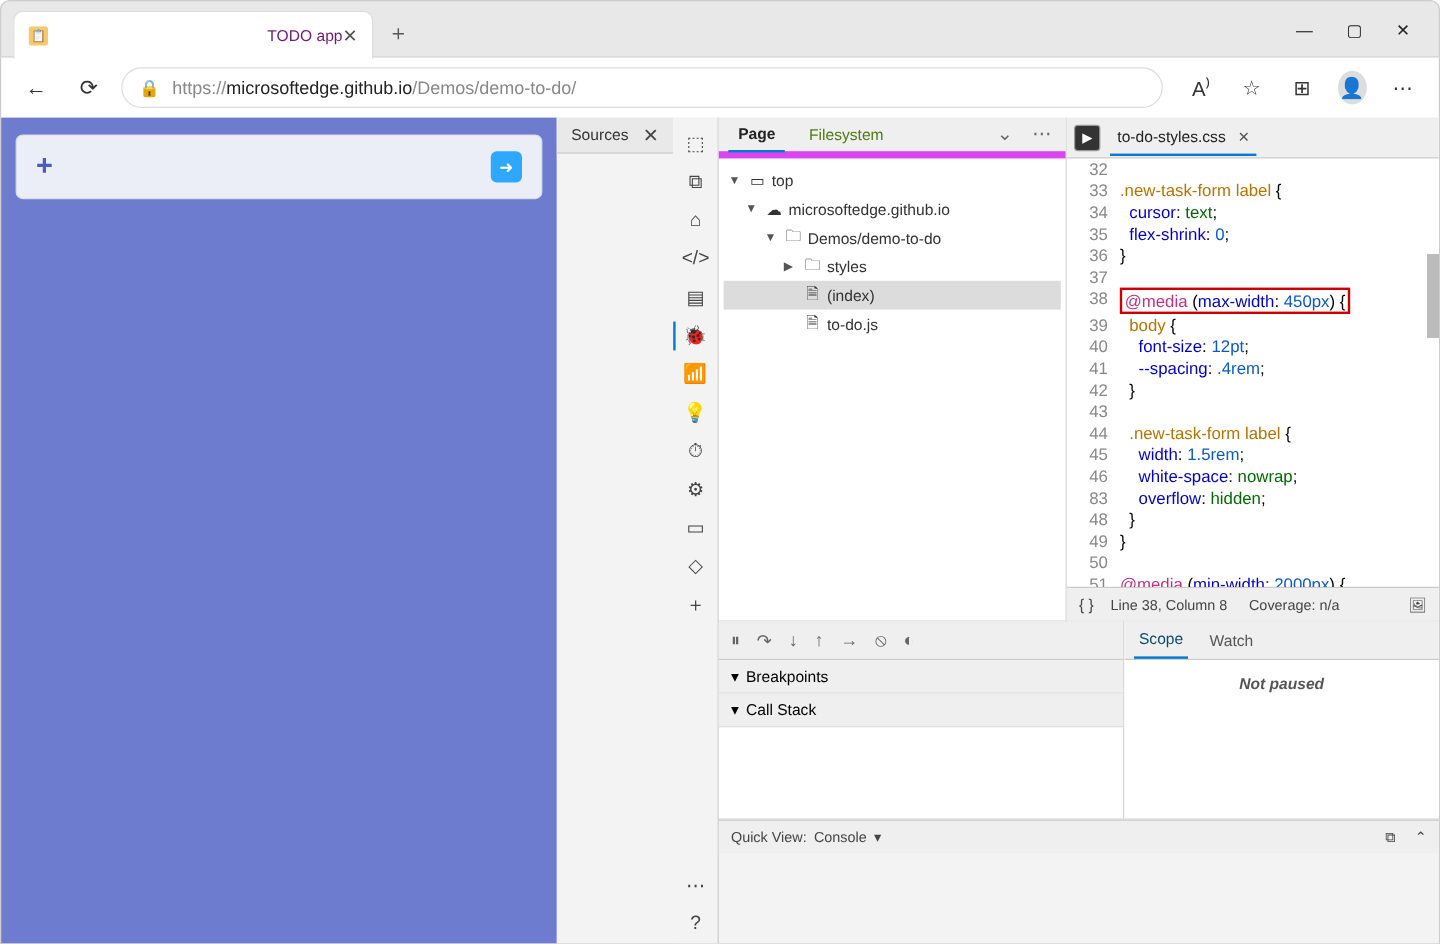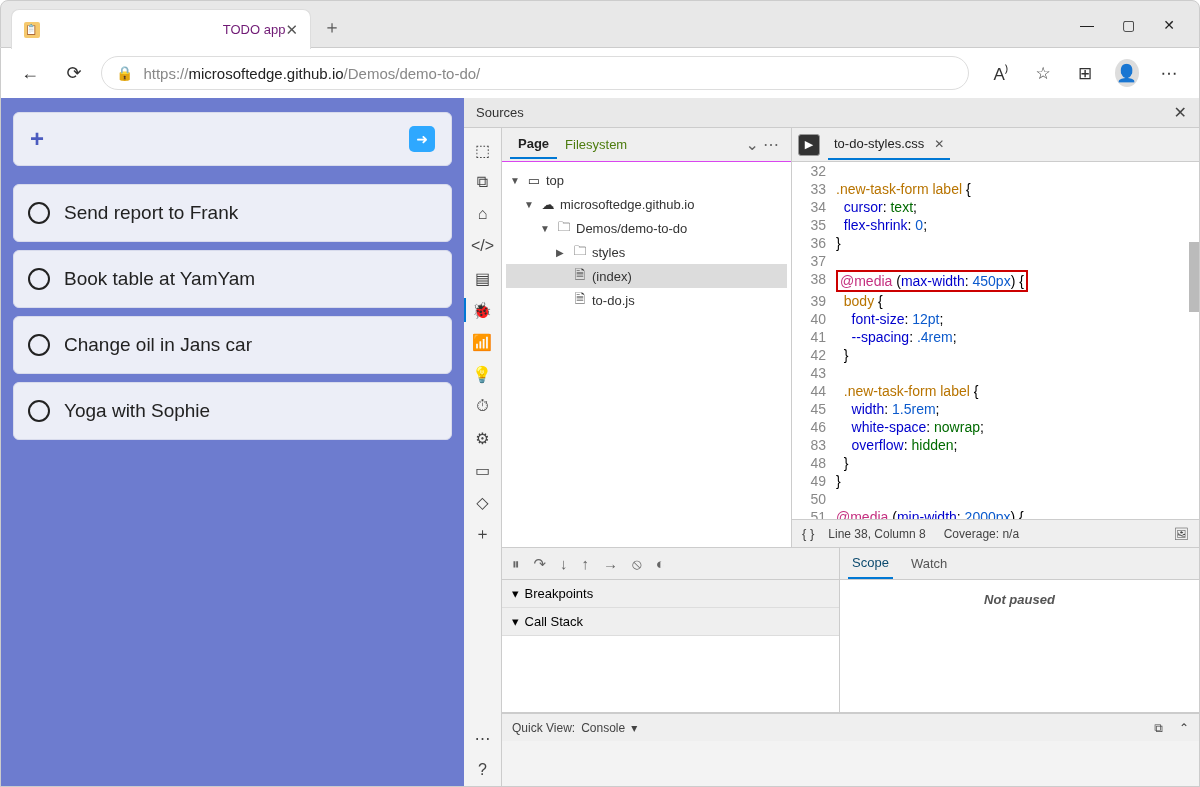--- a/index.html
+++ b/index.html
@@ -30,38 +30,38 @@
 
 .app-pane { width: 463px; background: #6d7ccf; padding: 14px 12px; overflow:auto; }
 .add-row { background: #eceef7; border-radius: 6px; height: 54px; display:flex; align-items:center; justify-content:space-between; padding: 0 16px; border:1px solid #d8dbec; margin-bottom: 18px; }
 .add-row .plus { font-size: 24px; color: #4b5bbf; font-weight:bold; }
 .add-row .go { width:26px; height:26px; background:#2ea8ff; border-radius:5px; display:flex; align-items:center; justify-content:center; color:#fff; font-size:14px; }
 .task { background:#eceef7; border:1px solid #d8dbec; border-radius:6px; height:58px; display:flex; align-items:center; padding: 0 14px; gap: 14px; margin-bottom: 8px; }
 .task .circle { width:22px; height:22px; border:2px solid #222; border-radius:50%; }
 .task .label { font-size: 19px; color:#222; }
 
 
-.devtools { flex: 1; display:flex; flex-direction:column; background:#f3f3f3; }
+.devtools { flex: 1; display:flex; flex-direction:row; background:#f3f3f3; }
 .dt-header { height: 30px; display:flex; align-items:center; border-bottom:1px solid #ccc; background:#e9e9e9; }
 .dt-header .title { font-size:13px; padding:0 12px; color:#333; }
 .dt-header .close { margin-left:auto; margin-right:12px; font-size:16px; color:#444; }
 
 .dt-body { flex:1; display:flex; min-height:0; }
 .sidebar { width: 38px; background:#f3f3f3; border-right:1px solid #ccc; display:flex; flex-direction:column; align-items:center; padding-top:6px; gap: 0; }
 .sidebar .sbtn { width:28px; height:32px; display:flex; align-items:center; justify-content:center; font-size:16px; color:#444; border-radius:3px; position:relative; }
 .sidebar .sbtn.active::before { content:""; position:absolute; left:-5px; top:4px; bottom:4px; width:2px; background:#0078d4; }
 .sidebar .spacer { flex:1; }
 
 .main-col { flex:1; display:flex; flex-direction:column; min-width:0; }
 
 
 .src-top { height: 420px; display:flex; border-bottom:1px solid #ccc; min-height:0; }
 
 .tree-pane { width: 290px; background:#fff; border-right:1px solid #ccc; display:flex; flex-direction:column; }
-.tree-tabs { height:34px; display:flex; align-items:center; border-bottom:1px solid #d946ef; padding: 0 8px; background:#efefef; }
+.tree-tabs { height:34px; display:flex; align-items:center; border-bottom:6px solid #d946ef; padding: 0 8px; gap: 12px; background:#efefef; }
 .tree-tabs .ttab { font-size:13px; padding:6px 8px; color:#4d7c0f; }
 .tree-tabs .ttab.active { font-weight:600; color:#222; border-bottom:2px solid #0078d4; }
 .tree-tabs .chev { margin-left:auto; color:#666; }
 .tree-tabs .more { color:#666; padding:0 4px; }
 .tree { padding: 6px 4px; font-size: 13px; color:#333; }
 .tree-row { display:flex; align-items:center; height: 24px; padding-left: 4px; gap:4px; }
 .tree-row .tw { width: 12px; color:#555; font-size:10px; }
 .tree-row .ic { width:16px; text-align:center; }
 .tree-row.indent1 { padding-left: 18px; }
 .tree-row.indent2 { padding-left: 34px; }
@@ -142,38 +142,20 @@
   </div>
 </div>
 
 <div class="content">
 
   <div class="app-pane">
     <div class="add-row">
       <span class="plus">+</span>
       <span class="go">➜</span>
     </div>
-    <div id="task-list">
-        <div class="task">
-          <span class="circle"></span>
-          <span class="label">Send report to Frank</span>
-        </div>
-        <div class="task">
-          <span class="circle"></span>
-          <span class="label">Book table at YamYam</span>
-        </div>
-        <div class="task">
-          <span class="circle"></span>
-          <span class="label">Change oil in Jans car</span>
-        </div>
-        <div class="task">
-          <span class="circle"></span>
-          <span class="label">Yoga with Sophie</span>
-        </div>
-      </div>
   </div>
 
   <div class="devtools">
     <div class="dt-header">
       <span class="title">Sources</span>
       <span class="close">✕</span>
     </div>
     <div class="dt-body">
       <div class="sidebar">
         <span class="sbtn">⬚</span>

